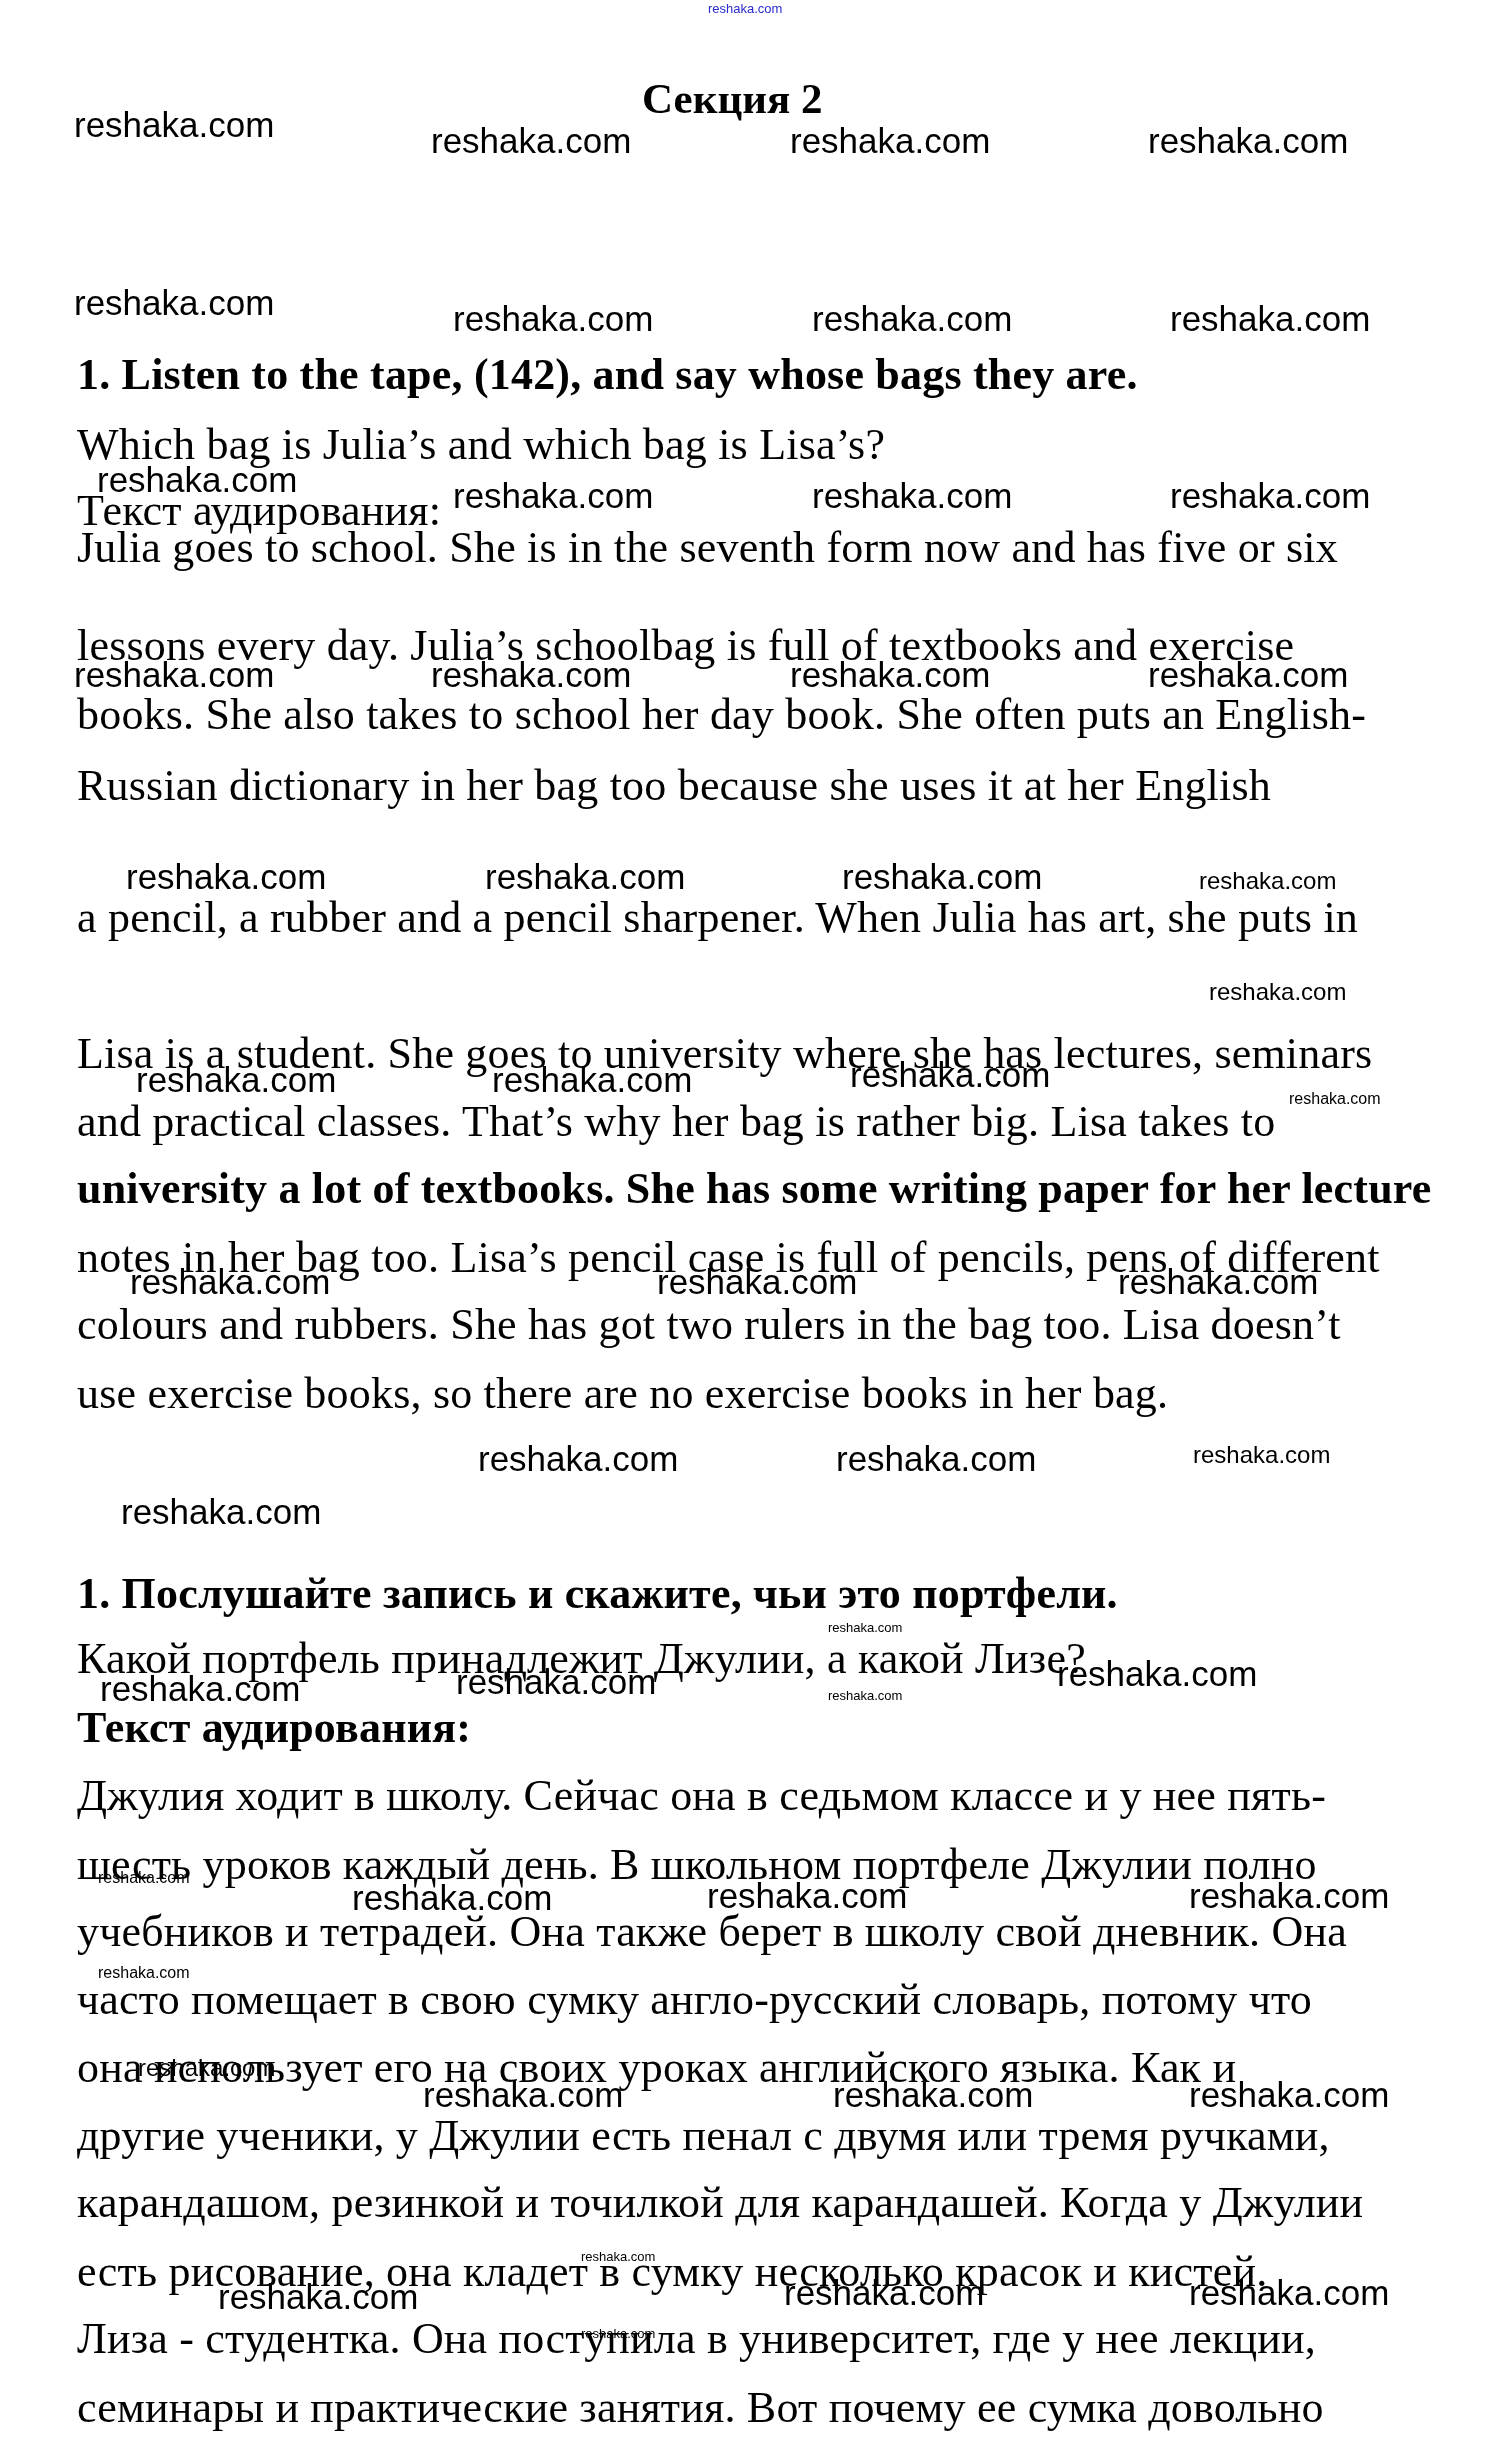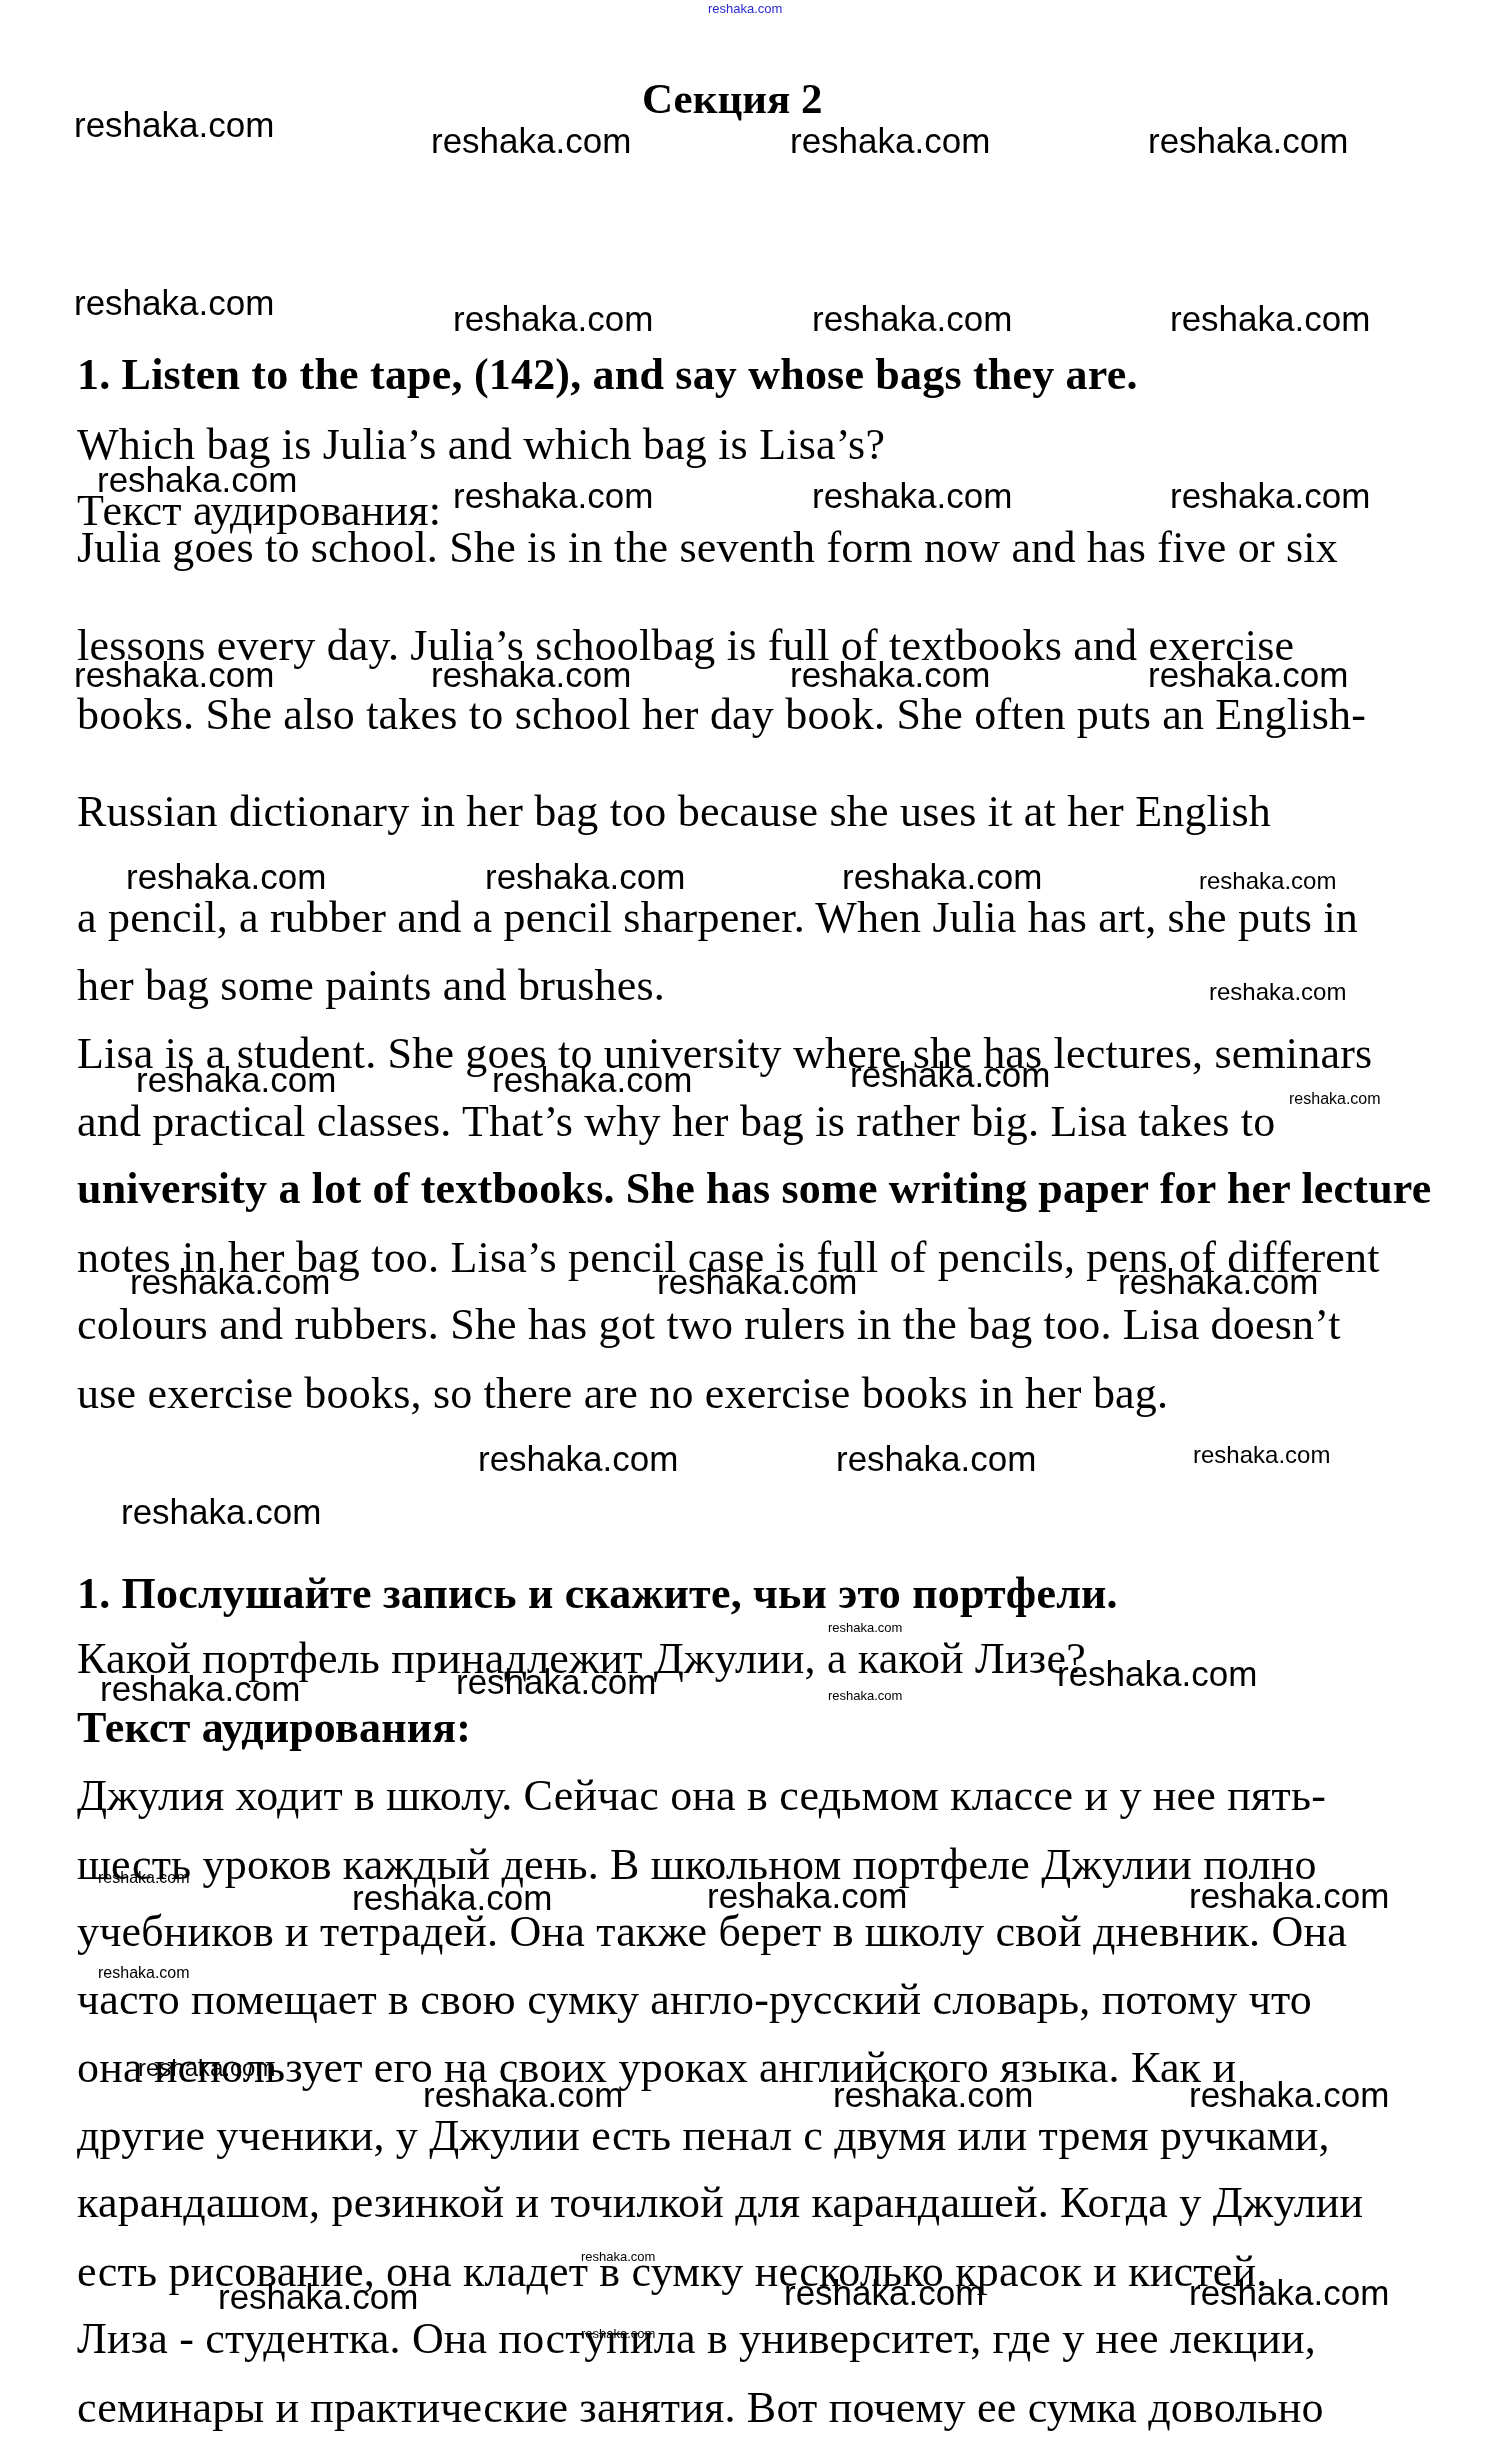--- a/index.html
+++ b/index.html
@@ -37,23 +37,22 @@
 
   <div class="heading">Секция 2</div>
 
   <div class="line bold" style="top:353px;">1. Listen to the tape, (142), and say whose bags they are.</div>
   <div class="line" style="top:423px;">Which bag is Julia’s and which bag is Lisa’s?</div>
   <div class="line" style="top:489px;">Текст аудирования:</div>
 
   <div class="line" style="top:526px;">Julia goes to school. She is in the seventh form now and has five or six</div>
   <div class="line" style="top:624px;">lessons every day. Julia’s schoolbag is full of textbooks and exercise</div>
   <div class="line" style="top:693px;">books. She also takes to school her day book. She often puts an English-</div>
-  <div class="line" style="top:790px;">Russian dictionary in her bag too because she uses it at her English</div>
+  <div class="line" style="top:764px;">Russian dictionary in her bag too because she uses it at her English</div>
   <div class="line" style="top:896px;">a pencil, a rubber and a pencil sharpener. When Julia has art, she puts in</div>
-  <div class="line" style="top:964px;">her bag some paints and brushes.</div>
   <div class="line" style="top:1032px;">Lisa is a student. She goes to university where she has lectures, seminars</div>
   <div class="line" style="top:1100px;">and practical classes. That’s why her bag is rather big. Lisa takes to</div>
   <div class="line" style="top:1167px;font-weight:bold;">university a lot of textbooks. She has some writing paper for her lecture</div>
   <div class="line" style="top:1236px;">notes in her bag too. Lisa’s pencil case is full of pencils, pens of different</div>
   <div class="line" style="top:1303px;">colours and rubbers. She has got two rulers in the bag too. Lisa doesn’t</div>
   <div class="line" style="top:1372px;">use exercise books, so there are no exercise books in her bag.</div>
 
   <div class="line bold" style="top:1572px;">1. Послушайте запись и скажите, чьи это портфели.</div>
   <div class="line" style="top:1637px;">Какой портфель принадлежит Джулии, а какой Лизе?</div>
   <div class="line bold" style="top:1706px;">Текст аудирования:</div>

